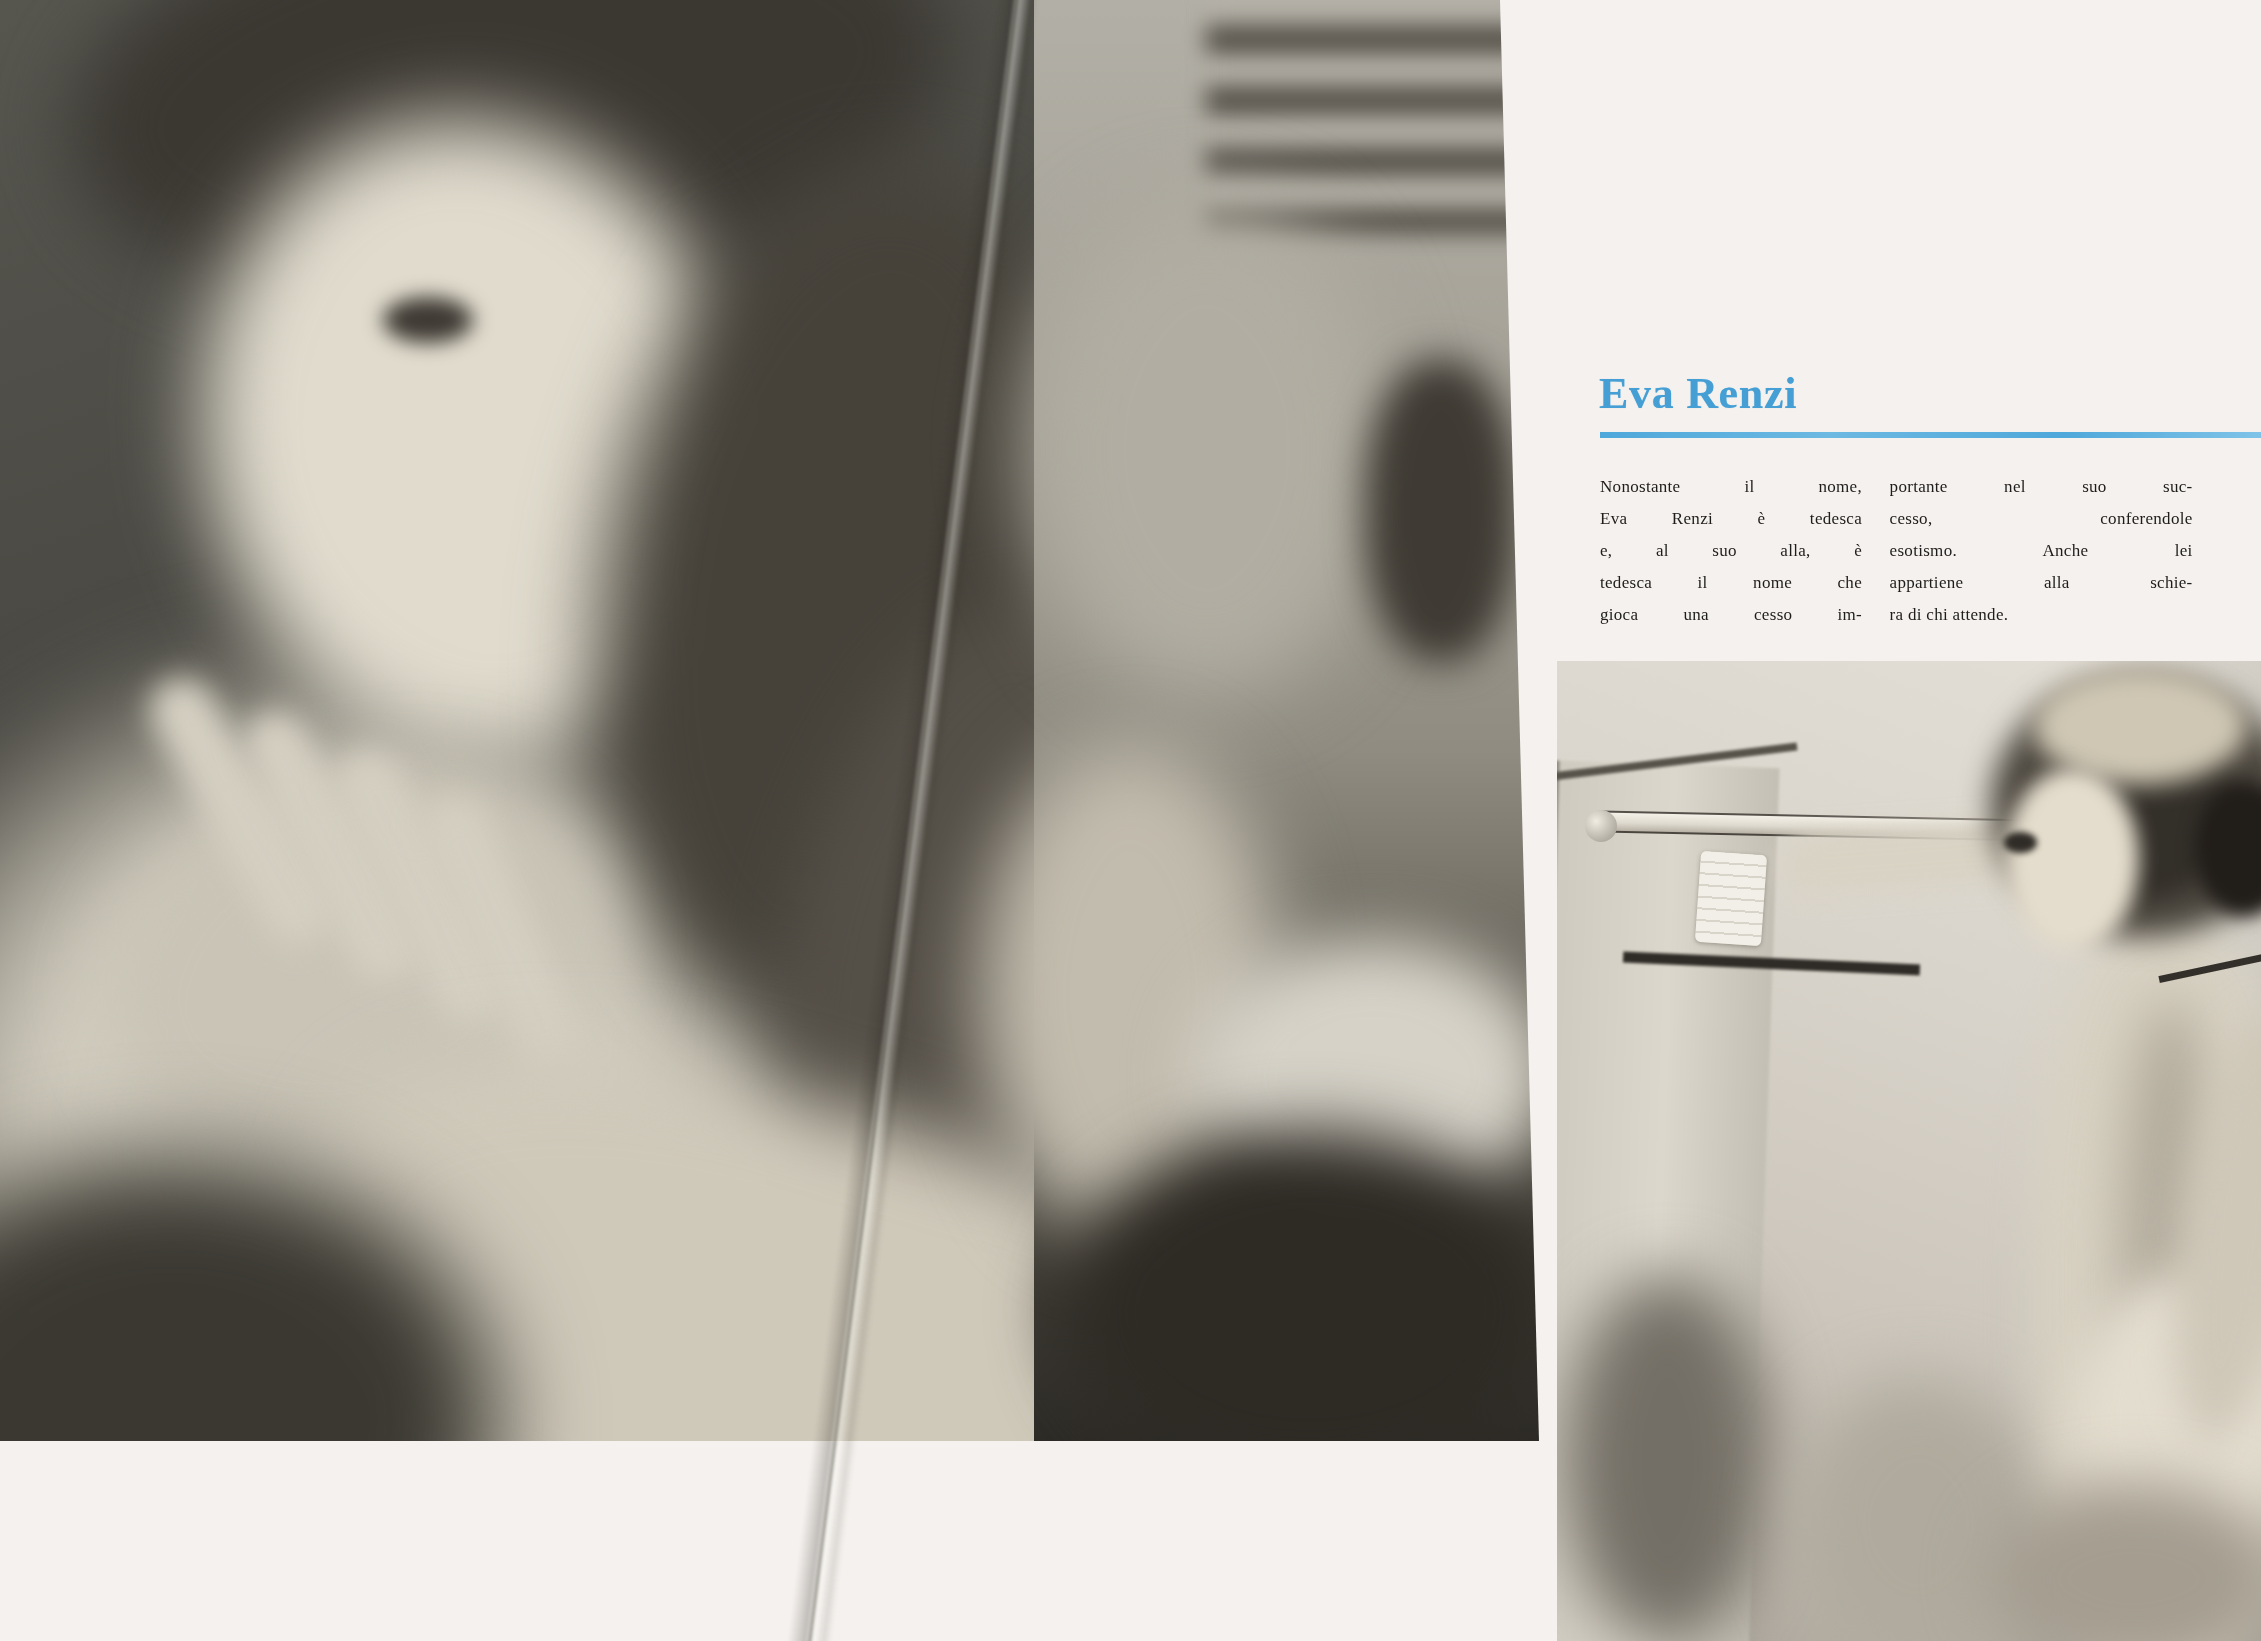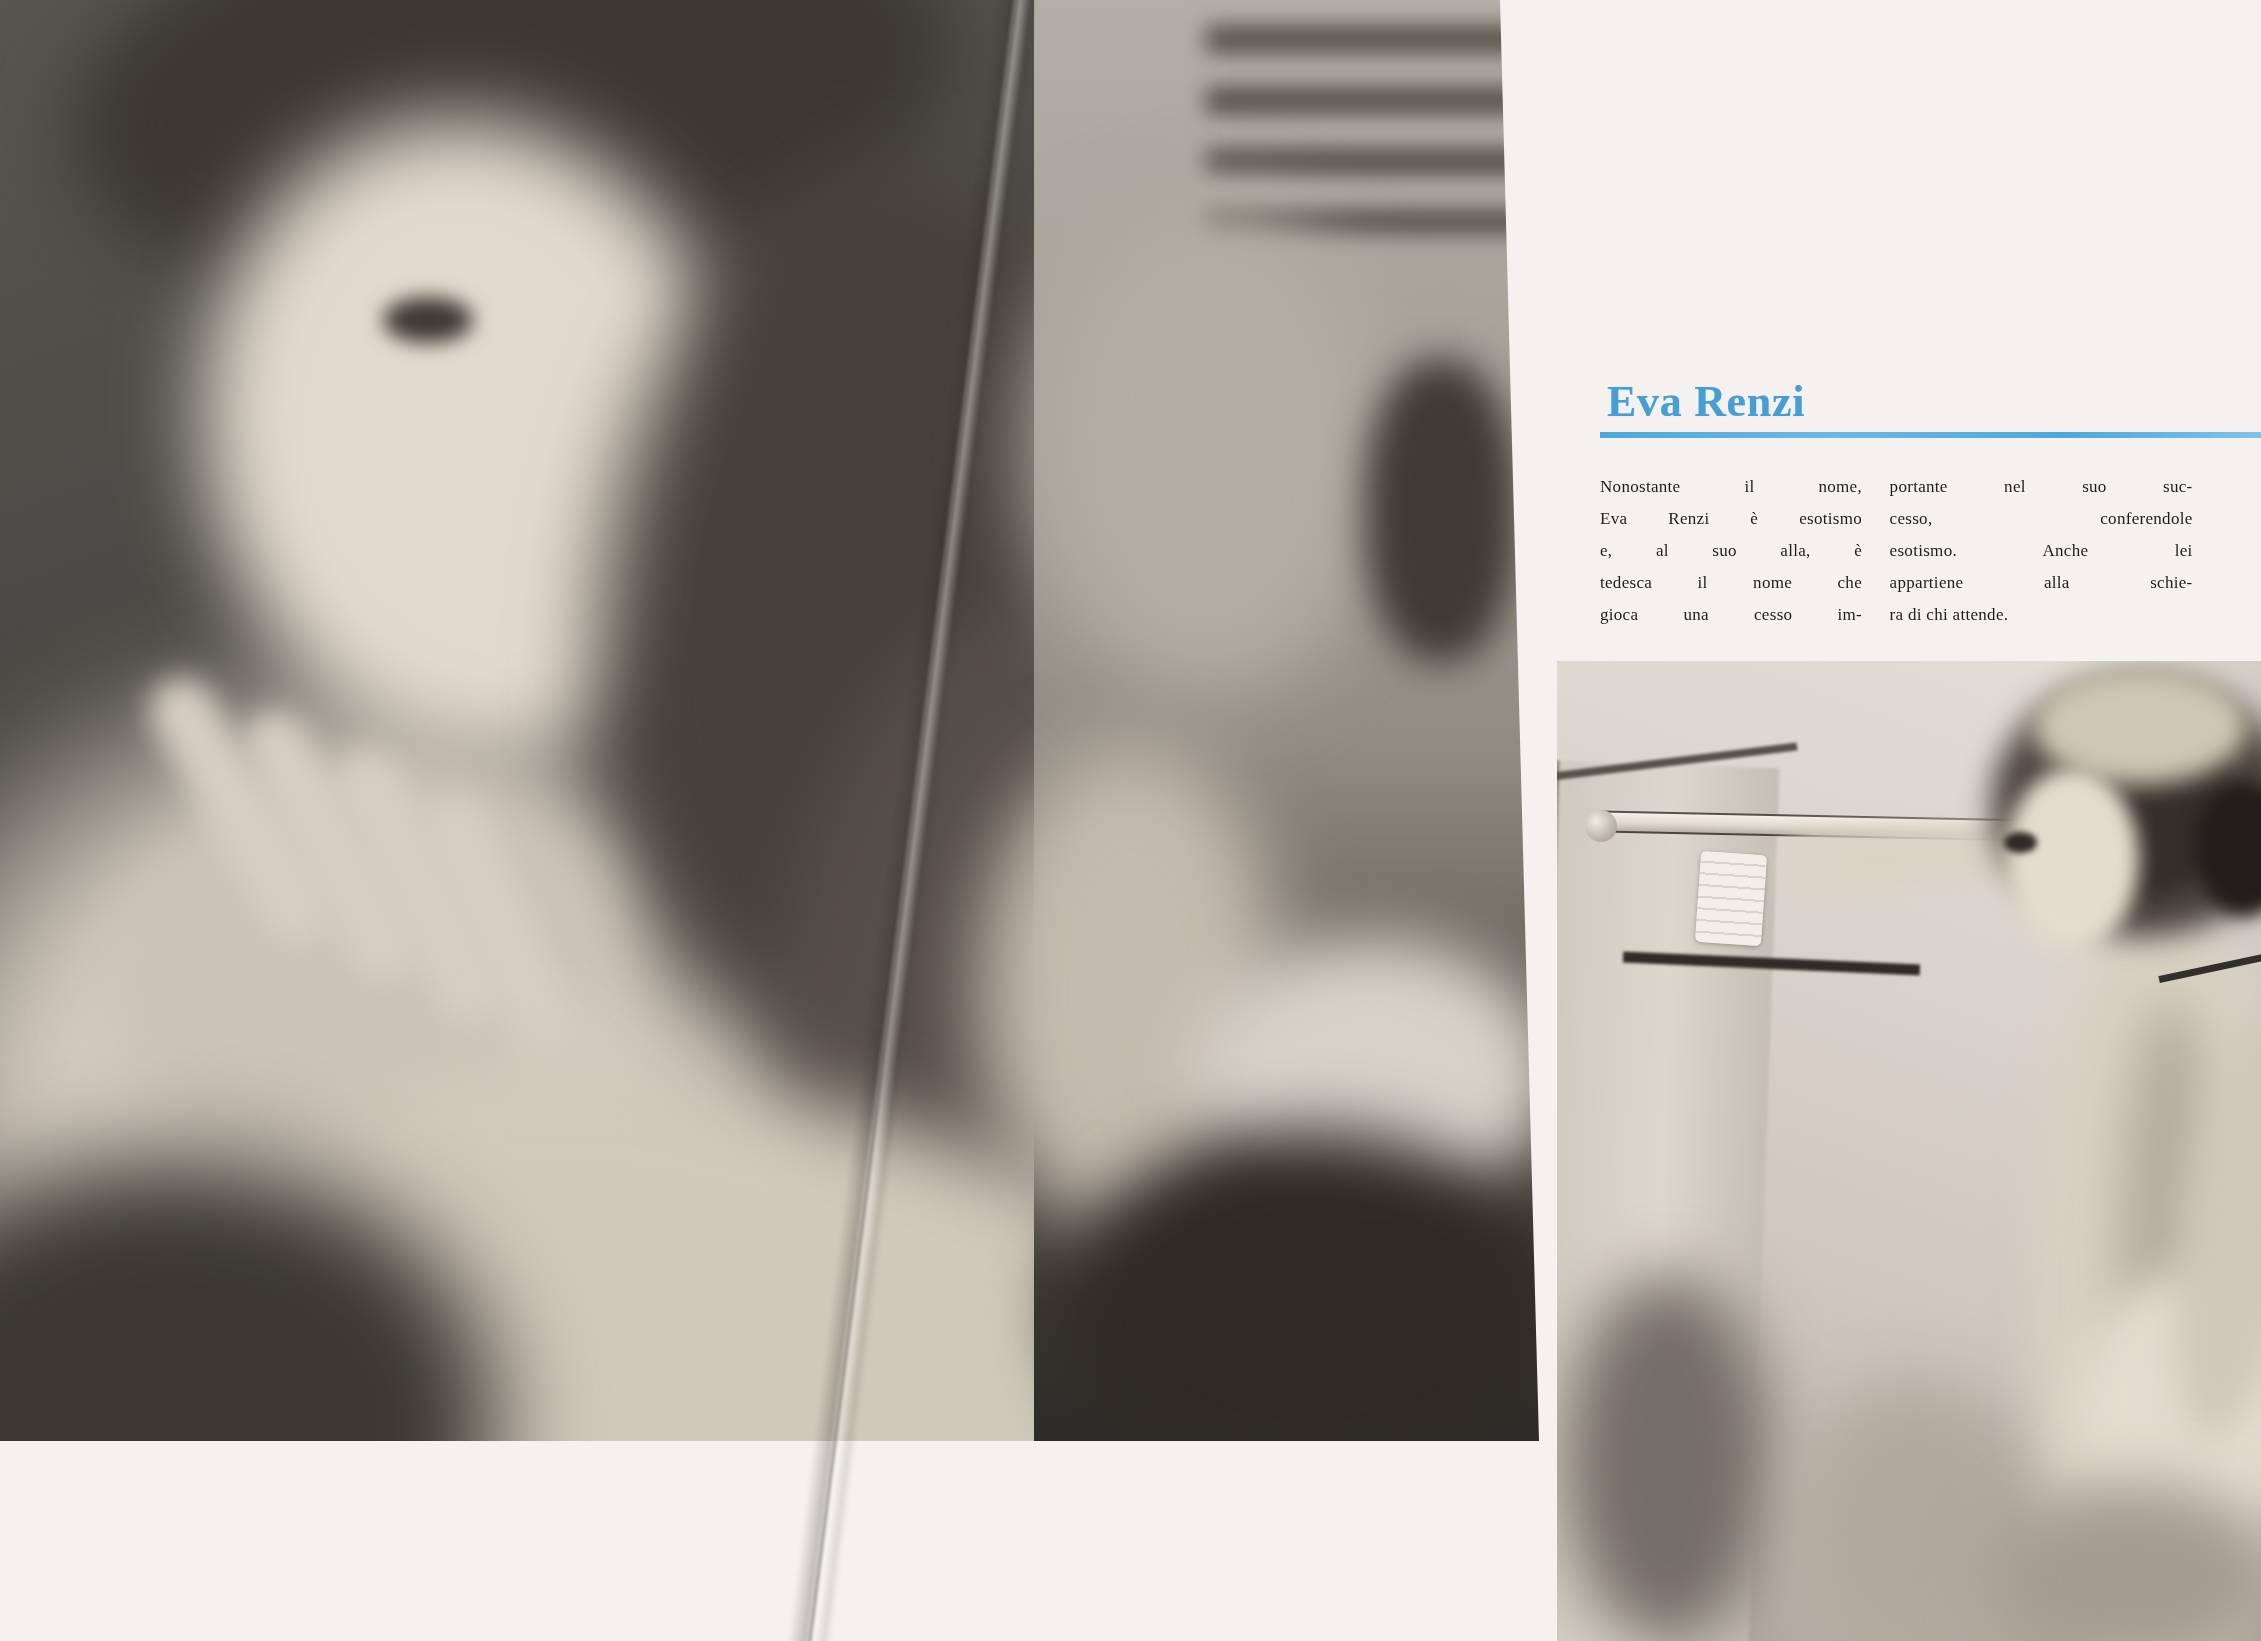--- a/index.html
+++ b/index.html
@@ -52,21 +52,21 @@
 
   
   .crease{left:1000px;top:-41px;width:44px;height:1765px;
     transform-origin:50% 0;transform:rotate(7.2deg);
     background:linear-gradient(90deg,rgba(45,42,34,0) 0%,rgba(45,42,34,.16) 25%,rgba(30,28,22,.26) 40%,rgba(255,255,248,.5) 52%,rgba(250,250,244,.32) 62%,rgba(45,42,34,.12) 82%,rgba(45,42,34,0) 100%);
     filter:blur(1.4px);}
   .crease-line{position:absolute;left:20.7px;top:0;width:3.4px;height:100%;background:rgba(40,36,28,.42);filter:blur(0.7px);}
 
   
   .article-title{
-    left:1599px;top:370px;margin:8px;
+    left:1599px;top:370px;margin:0;
     font-size:44px;font-weight:bold;line-height:1.1;
     color:#459fd4;letter-spacing:0.7px;
     text-shadow:0 0 0.7px rgba(90,175,221,.55);
   }
   .title-rule{left:1600px;top:432px;width:661px;height:5.5px;
     background:linear-gradient(90deg,#4ea8da 0%,#6cb9e2 35%,#4ea8da 70%,#7fc3e8 100%);}
   .columns{left:1600px;top:471px;width:593px;display:flex;gap:27.6px;
     font-size:17px;line-height:32px;color:#1e1d1b;letter-spacing:0.3px;}
   .column{overflow:hidden;}
   .col-1{width:262px;}
@@ -146,21 +146,21 @@
   <div class="abs crease">
     <div class="crease-line"></div>
   </div>
 
   <h1 class="abs article-title">Eva Renzi</h1>
   <div class="abs title-rule"></div>
 
   <div class="abs columns">
     <div class="column col-1">
         <div class="line">Nonostante il nome,</div>
-        <div class="line">Eva Renzi è esotismo</div>
+        <div class="line">Eva Renzi è tedesca</div>
         <div class="line">e, al suo alla, è</div>
         <div class="line">tedesca il nome che</div>
         <div class="line">gioca una cesso im-</div>
       </div>
     <div class="column col-2 last-left">
         <div class="line">portante nel suo suc-</div>
         <div class="line">cesso, conferendole</div>
         <div class="line">esotismo. Anche lei</div>
         <div class="line">appartiene alla schie-</div>
         <div class="line">ra di chi attende.</div>

